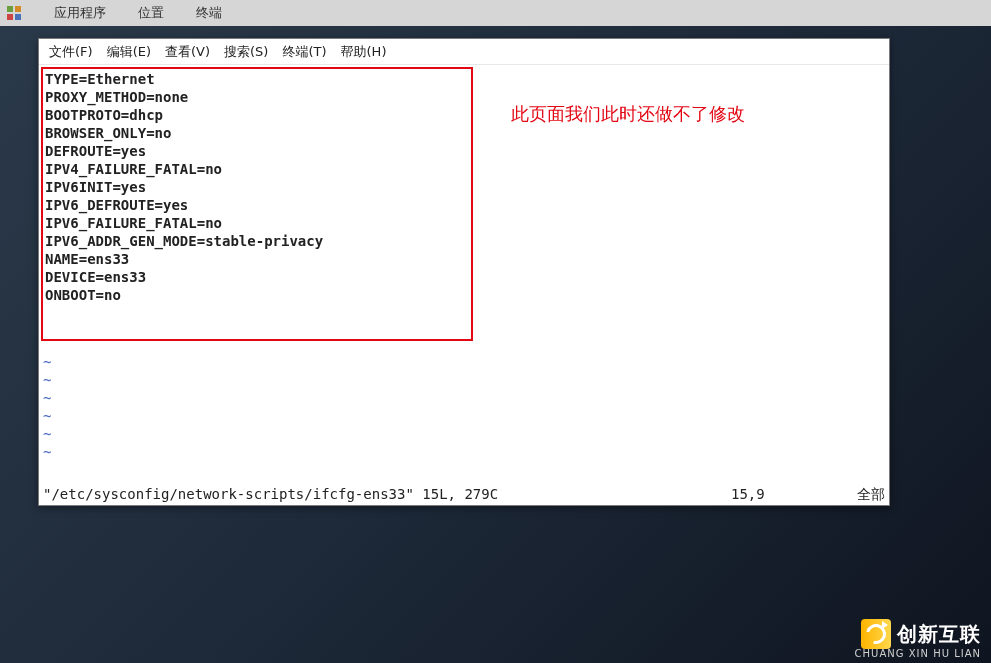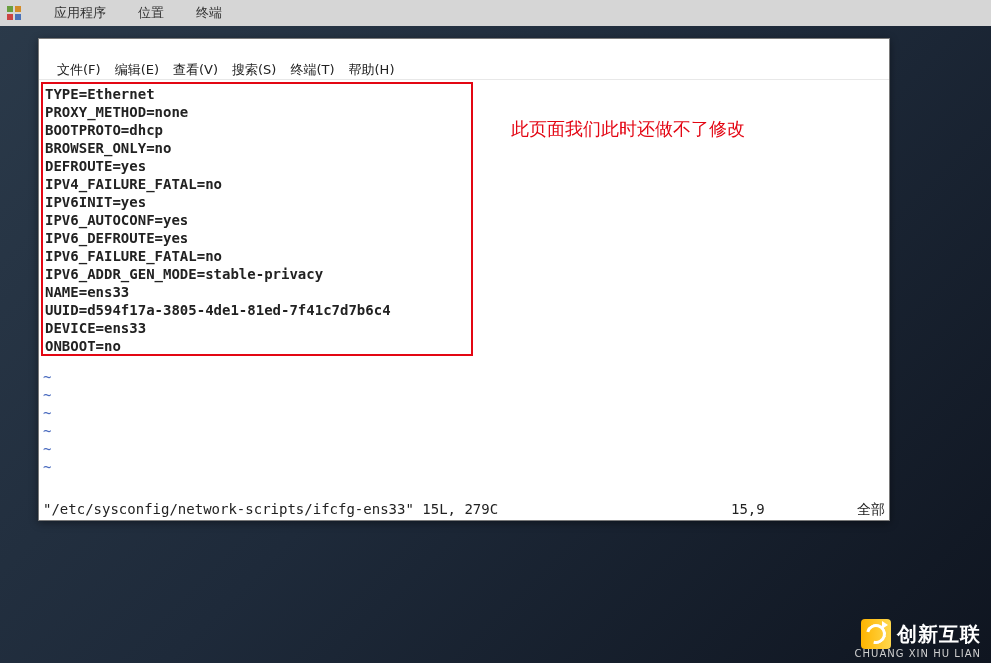--- a/index.html
+++ b/index.html
@@ -52,25 +52,25 @@
   right: 6px;
   display: flex;
   gap: 4px;
 }
 .titlebar-btn {
   width: 26px; height: 22px;
   display: flex; align-items: center; justify-content: center;
   color: #444; font-size: 13px;
 }
 .menubar {
-  height: 41px;
+  height: 26px;
   background: #fff;
   display: flex;
-  align-items: flex-end;
-  padding: 0 18px;
+  align-items: center;
+  padding: 0 10px;
   gap: 14px;
   font-size: 13px;
   color: #222;
   border-bottom: 1px solid #e8e8e8;
 }
 .menubar .menu-item { cursor: default; }
 .terminal-body {
   position: relative;
   background: #fff;
   height: 440px;
@@ -192,26 +192,24 @@
 
   <div class="terminal-body">
     <div class="config-box">
       <div class="config-line">TYPE=Ethernet</div>
       <div class="config-line">PROXY_METHOD=none</div>
       <div class="config-line">BOOTPROTO=dhcp</div>
       <div class="config-line">BROWSER_ONLY=no</div>
       <div class="config-line">DEFROUTE=yes</div>
       <div class="config-line">IPV4_FAILURE_FATAL=no</div>
       <div class="config-line">IPV6INIT=yes</div>
-      <div class="config-line">IPV6_AUTOCONF=yes</div>
       <div class="config-line">IPV6_DEFROUTE=yes</div>
       <div class="config-line">IPV6_FAILURE_FATAL=no</div>
       <div class="config-line">IPV6_ADDR_GEN_MODE=stable-privacy</div>
       <div class="config-line">NAME=ens33</div>
-      <div class="config-line">UUID=d594f17a-3805-4de1-81ed-7f41c7d7b6c4</div>
       <div class="config-line">DEVICE=ens33</div>
       <div class="config-line">ONBOOT=no</div>
     </div>
 
     <div class="annotation">此页面我们此时还做不了修改</div>
 
     <div class="tildes">
       <div class="tilde-line">~</div>
       <div class="tilde-line">~</div>
       <div class="tilde-line">~</div>

